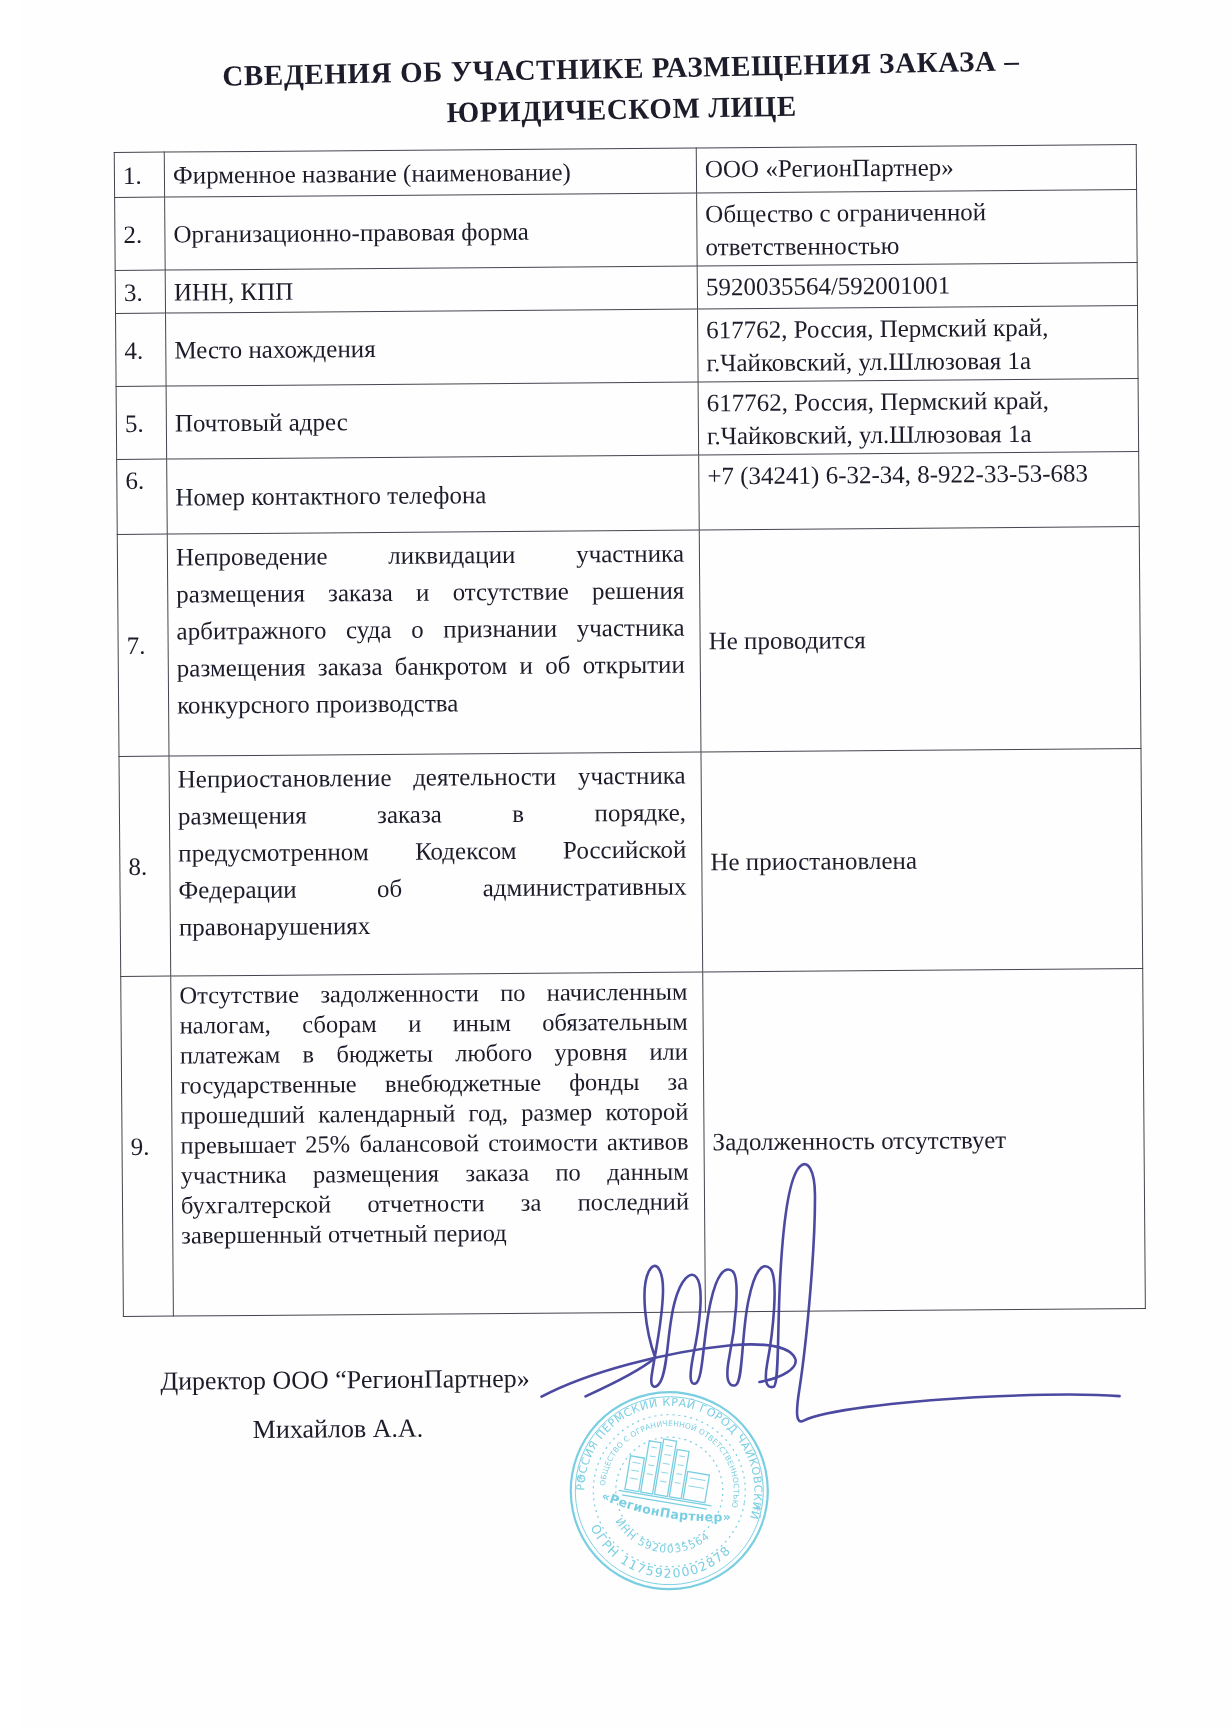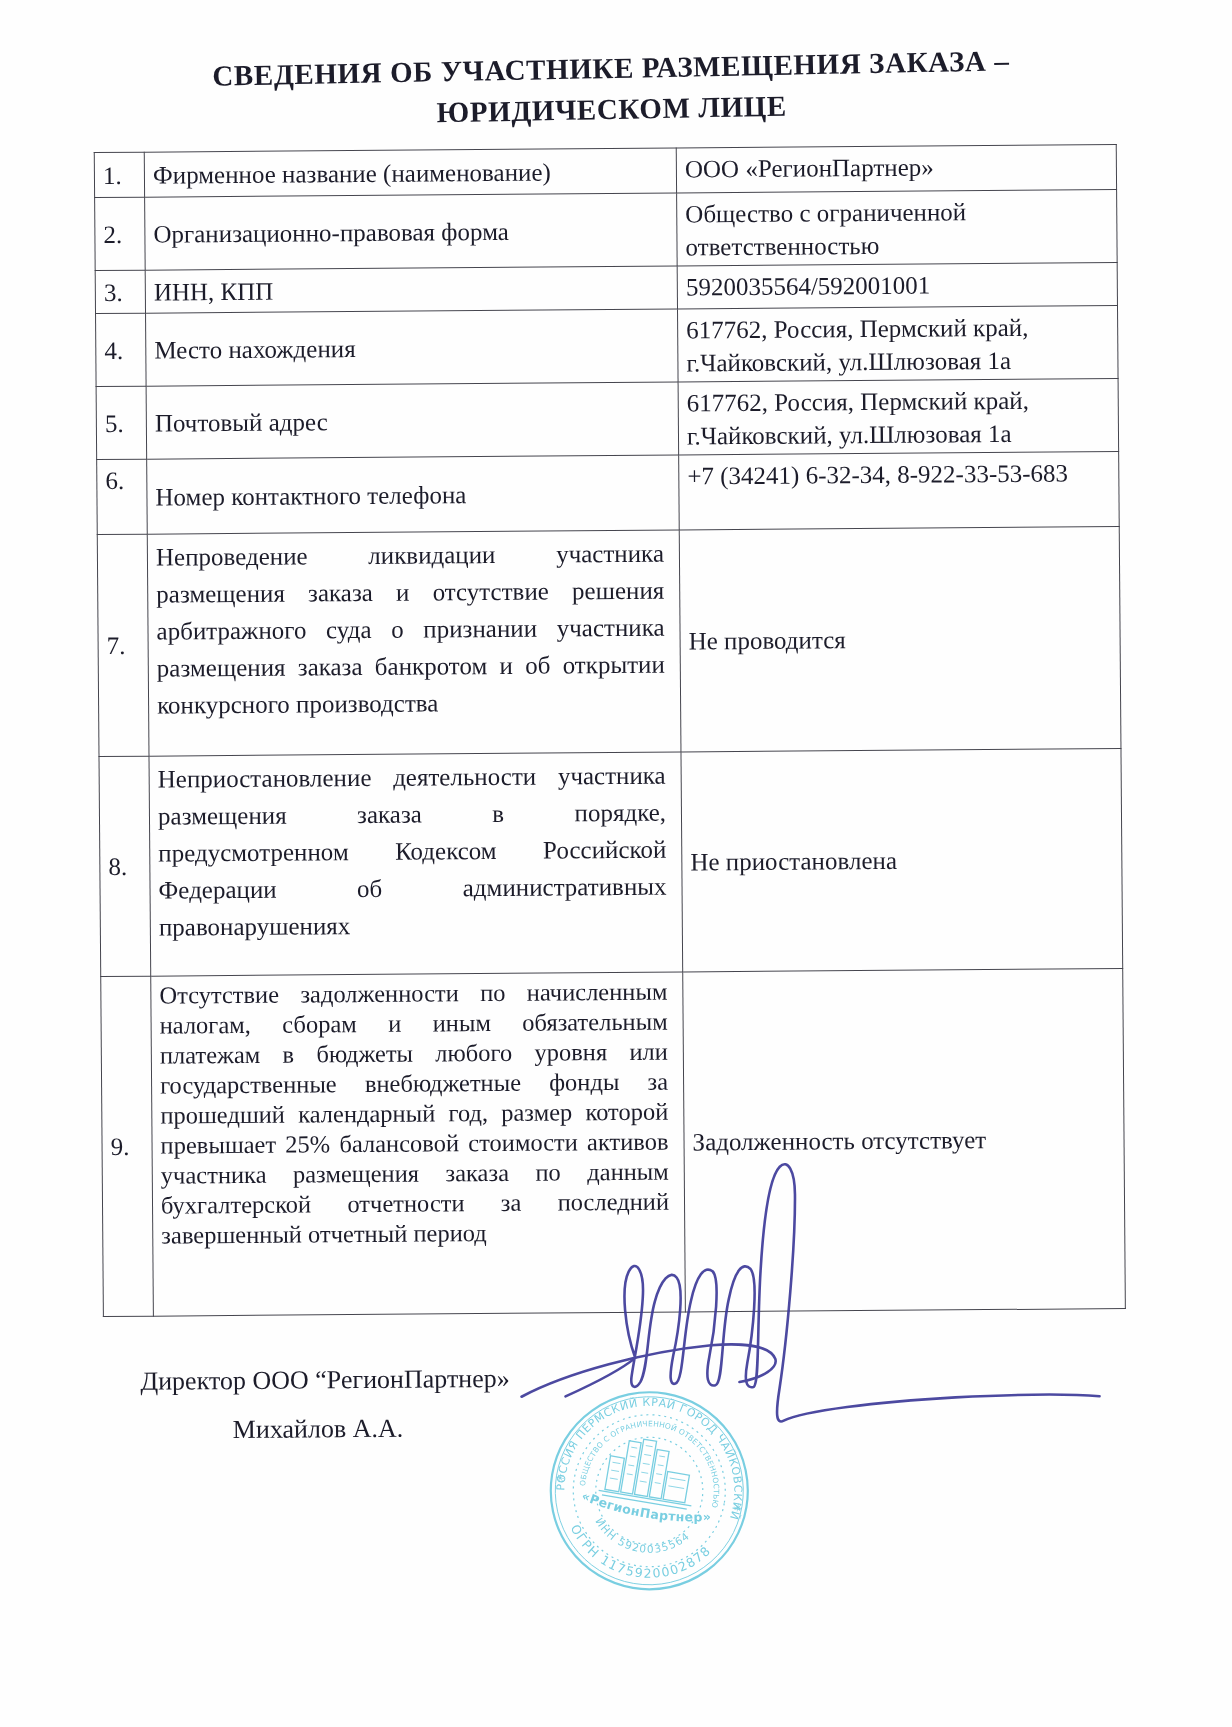--- a/index.html
+++ b/index.html
@@ -1,21 +1,21 @@
 <!DOCTYPE html>
 <html><head>
 <meta charset="utf-8">
 <style>
   html,body{margin:0;padding:0;}
   body{
     width:1232px;height:1727px;background:#ffffff;position:relative;
     font-family:"Liberation Serif","DejaVu Serif",serif;color:#1c1c2a;
     overflow:hidden;
   }
-  .page{position:absolute;inset:0;background:#fefefe;overflow:hidden;}
+  .page{position:absolute;inset:0;background:#fefefe;overflow:hidden;margin-left:20px;}
   .tilt{position:absolute;inset:0;transform:rotate(-0.45deg);transform-origin:50% 40%;}
   .doc-title{
     position:absolute;top:48px;left:0;width:100%;text-align:center;
     font-weight:bold;font-size:29px;line-height:41px;letter-spacing:0.6px;
     transform:rotate(-0.65deg);
   }
   table.info{
     position:absolute;top:148px;left:98px;width:1022px;
     border-collapse:collapse;table-layout:fixed;font-size:25px;
   }

